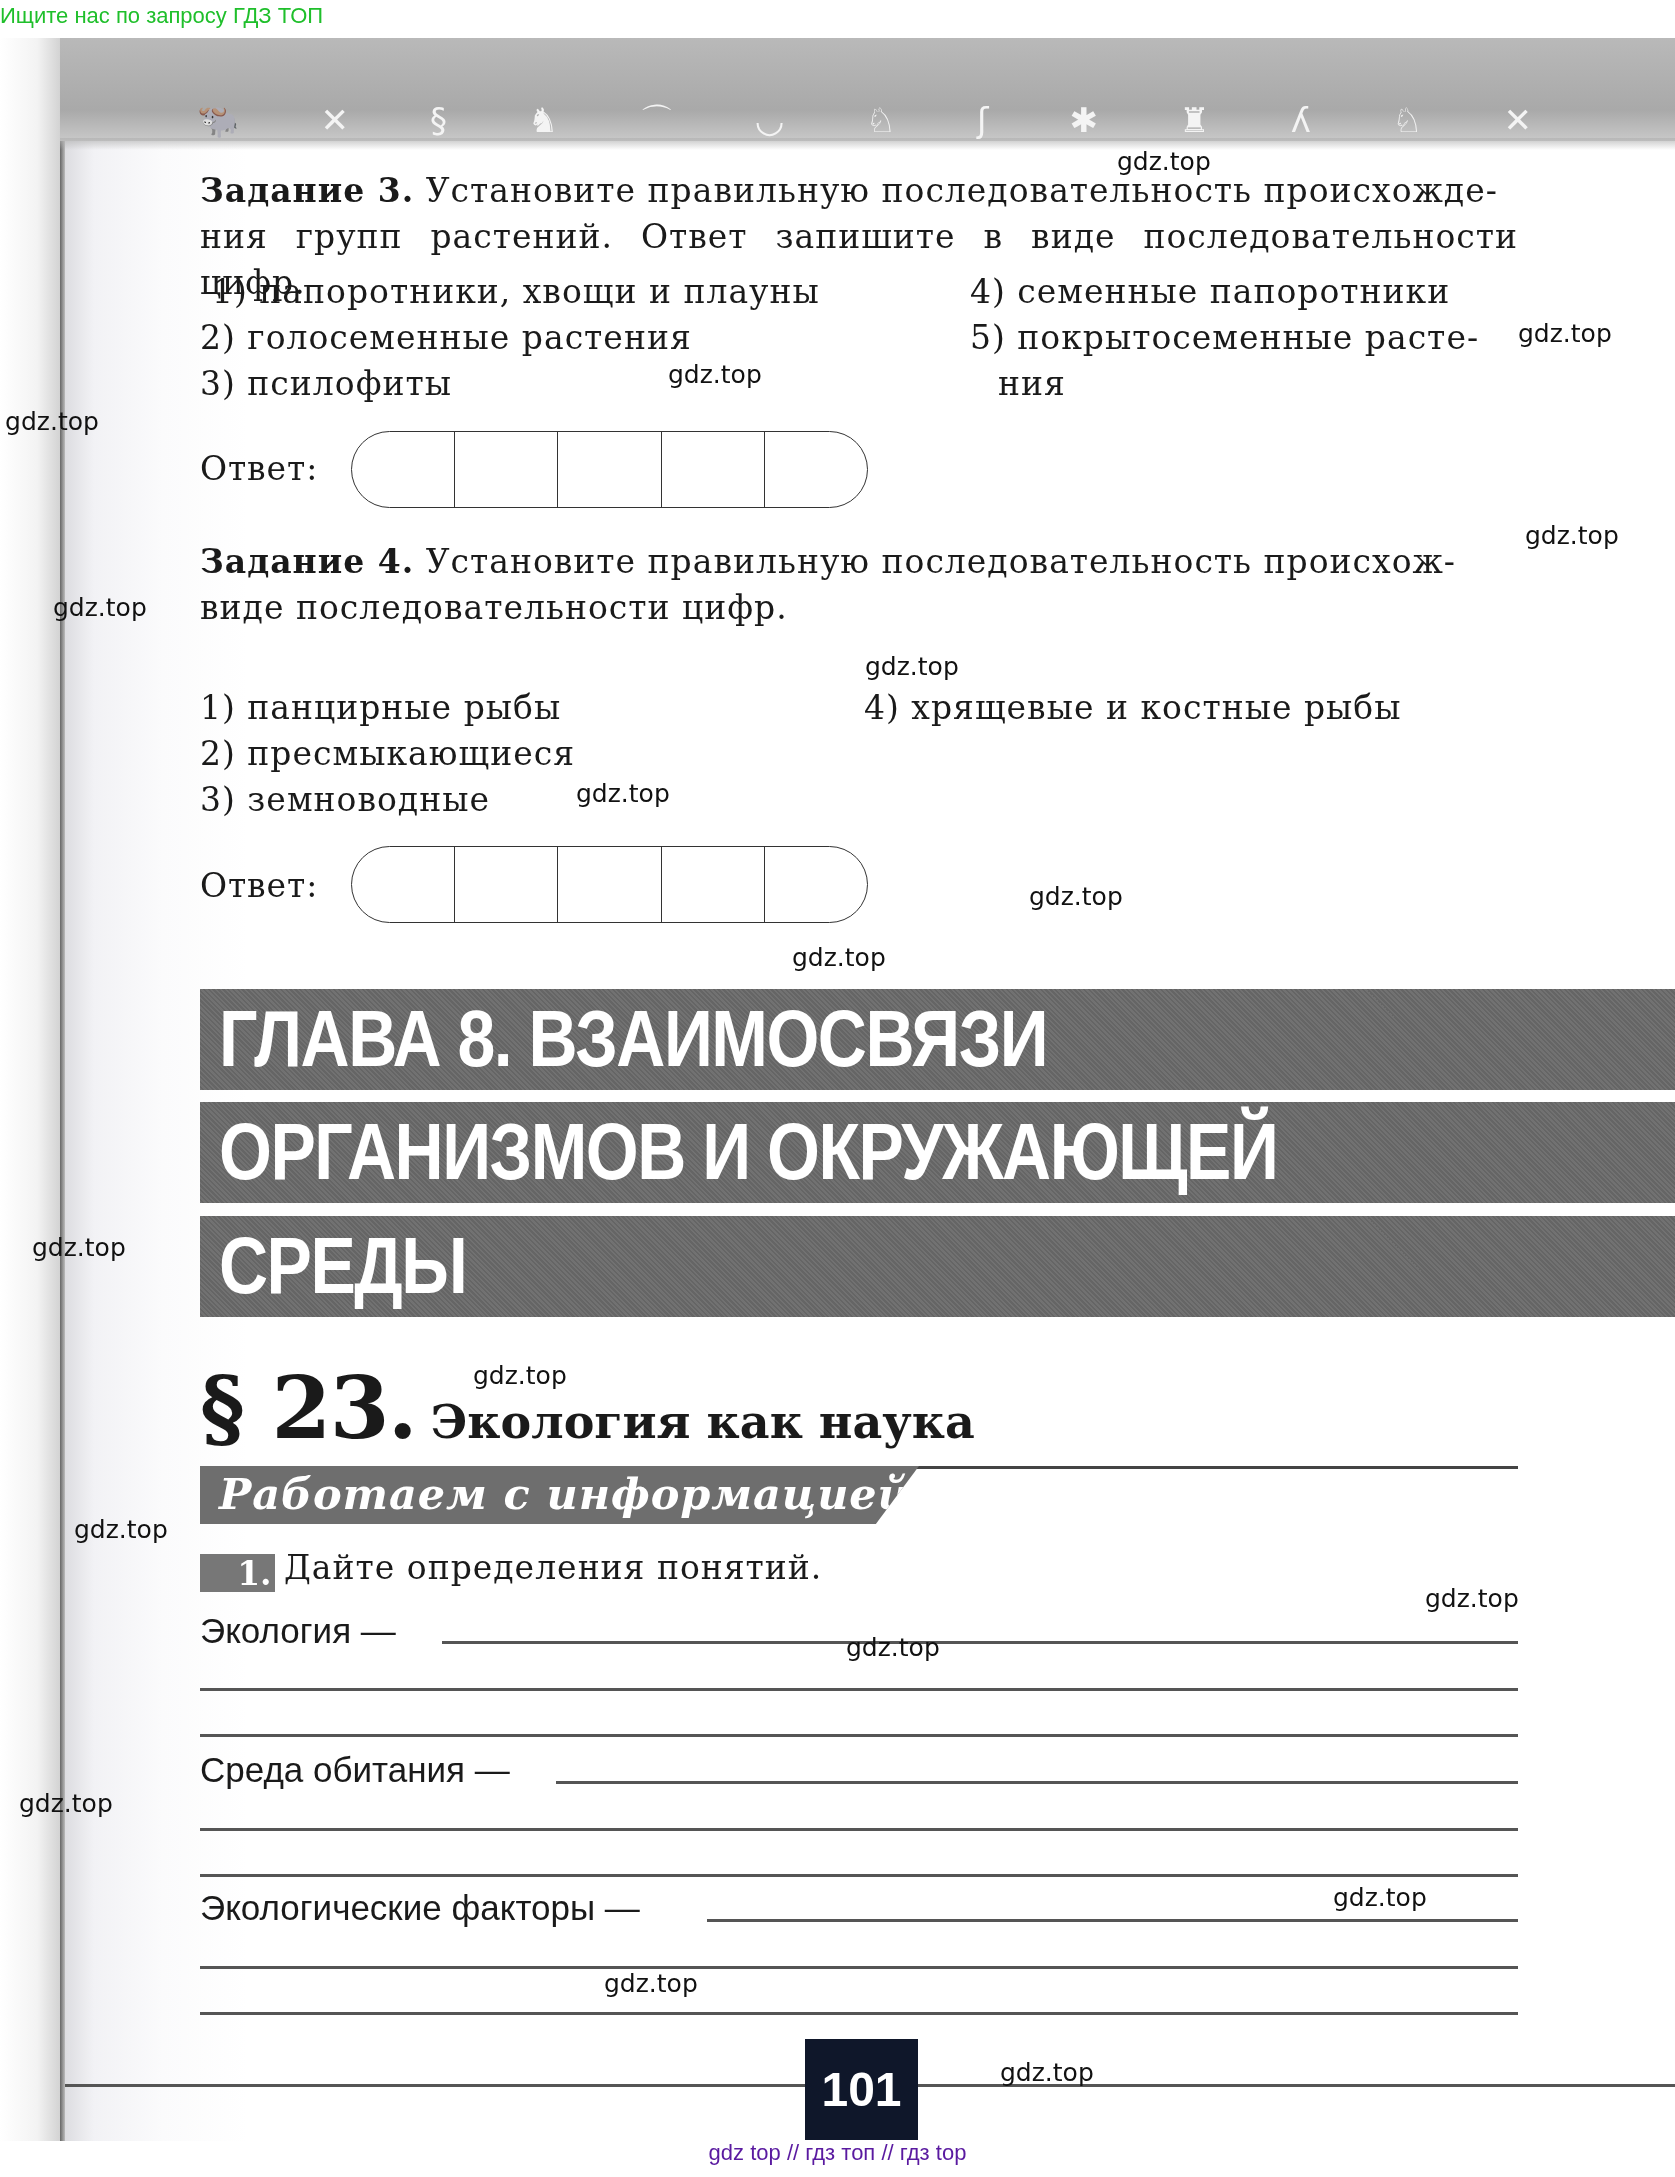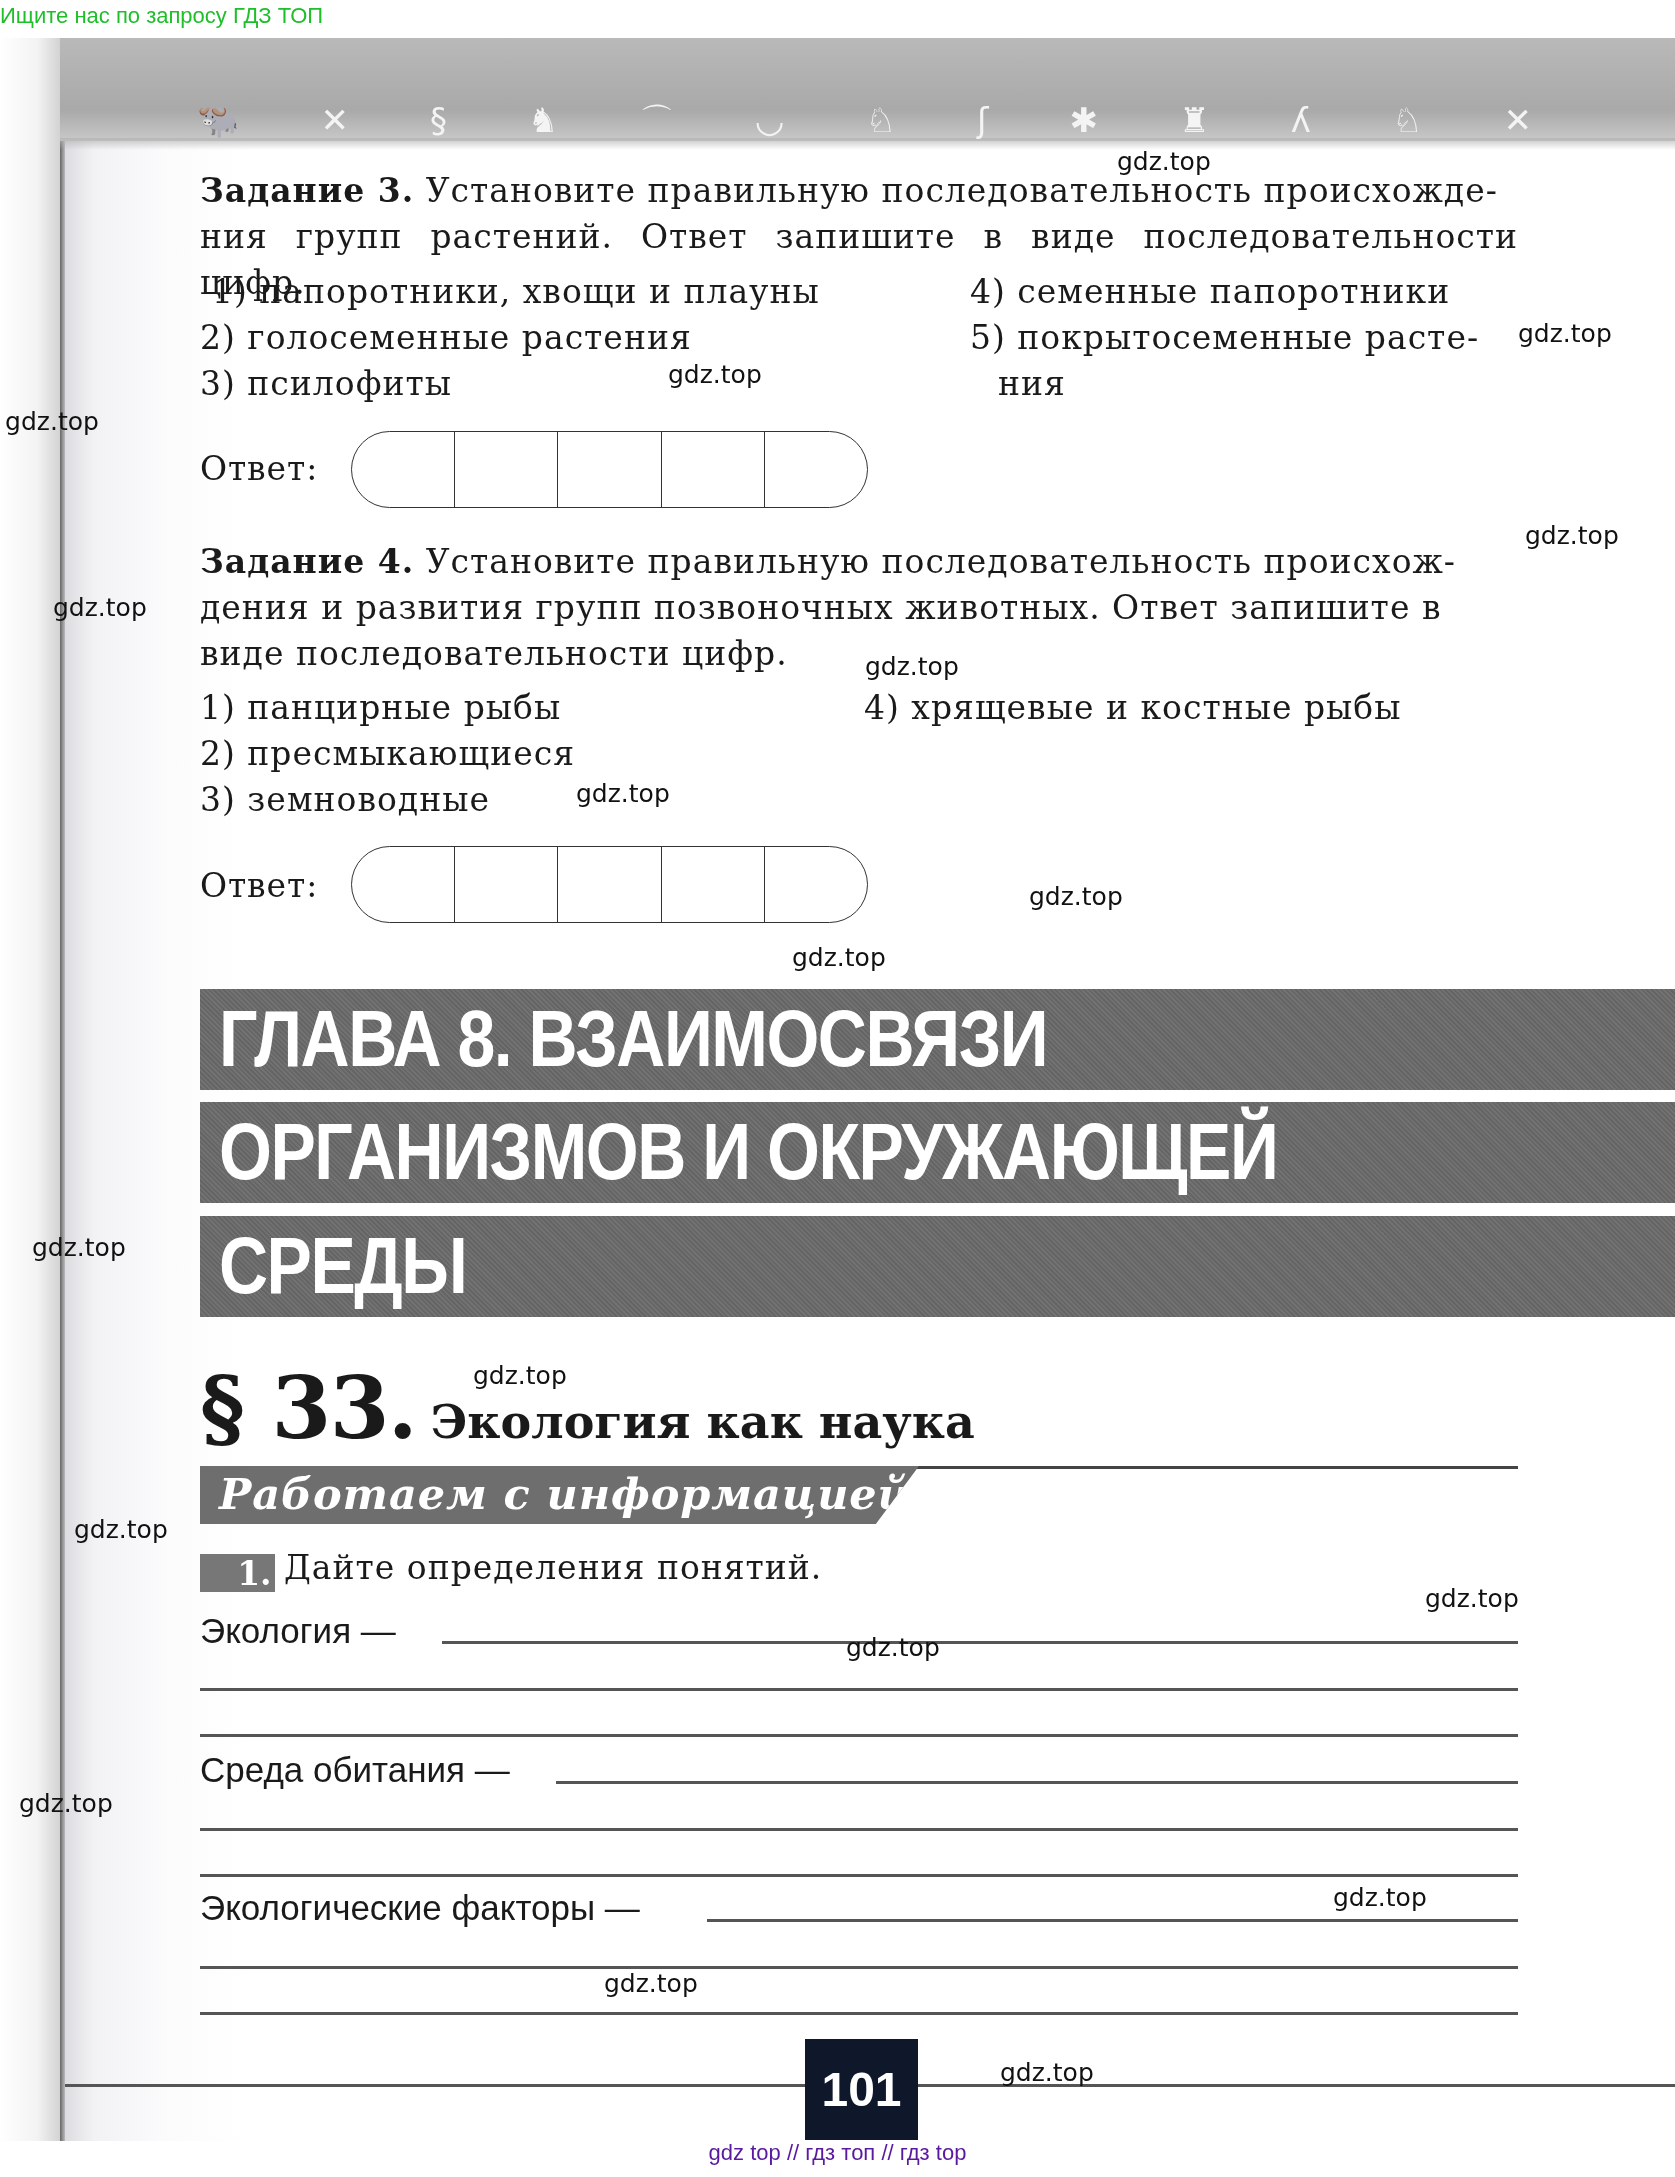--- a/index.html
+++ b/index.html
@@ -147,21 +147,20 @@
 <div class="answer-box" style="left:351px; top:431px;">
   <div class="answer-cell"></div>
   <div class="answer-cell"></div>
   <div class="answer-cell"></div>
   <div class="answer-cell"></div>
   <div class="answer-cell"></div>
 </div>
 
 <div class="content task-text" style="top:539px;">
   <div><b>Задание 4.</b> <span>Установите правильную последовательность происхож-</span></div>
-  <div>дения и развития групп позвоночных животных. Ответ запишите в</div>
   <div>виде последовательности цифр.</div>
 </div>
 <div class="opt-grid" style="left:200px; top:685px; width:1318px; height:146px;">
   <div class="opt" style="left:0; top:0;">1) панцирные рыбы</div>
   <div class="opt" style="left:0; top:46px;">2) пресмыкающиеся</div>
   <div class="opt" style="left:0; top:92px;">3) земноводные</div>
   <div class="opt" style="left:664px; top:0;">4) хрящевые и костные рыбы</div>
 </div>
 <div class="answer-label" style="position:absolute; left:200px; top:866px;">Ответ:</div>
 <div class="answer-box" style="left:351px; top:846px;">
@@ -176,21 +175,21 @@
   <div class="chapter-text">ГЛАВА 8. ВЗАИМОСВЯЗИ</div>
 </div>
 <div class="chapter-bar" style="top:1102px; width:1475px;">
   <div class="chapter-text">ОРГАНИЗМОВ И ОКРУЖАЮЩЕЙ</div>
 </div>
 <div class="chapter-bar" style="top:1216px; width:1475px;">
   <div class="chapter-text">СРЕДЫ</div>
 </div>
 
 <div class="section-title">
-  <span class="section-num">§ 33.</span>
+  <span class="section-num">§ 23.</span>
   <span class="section-name">Экология как наука</span>
 </div>
 <div class="rule" style="left:200px; width:1318px; top:1466px;"></div>
 <div class="info-band">
   <div class="info-text">Работаем с информацией</div>
 </div>
 
 <div class="q-badge">1.</div>
 <div class="q-text">Дайте определения понятий.</div>
 

